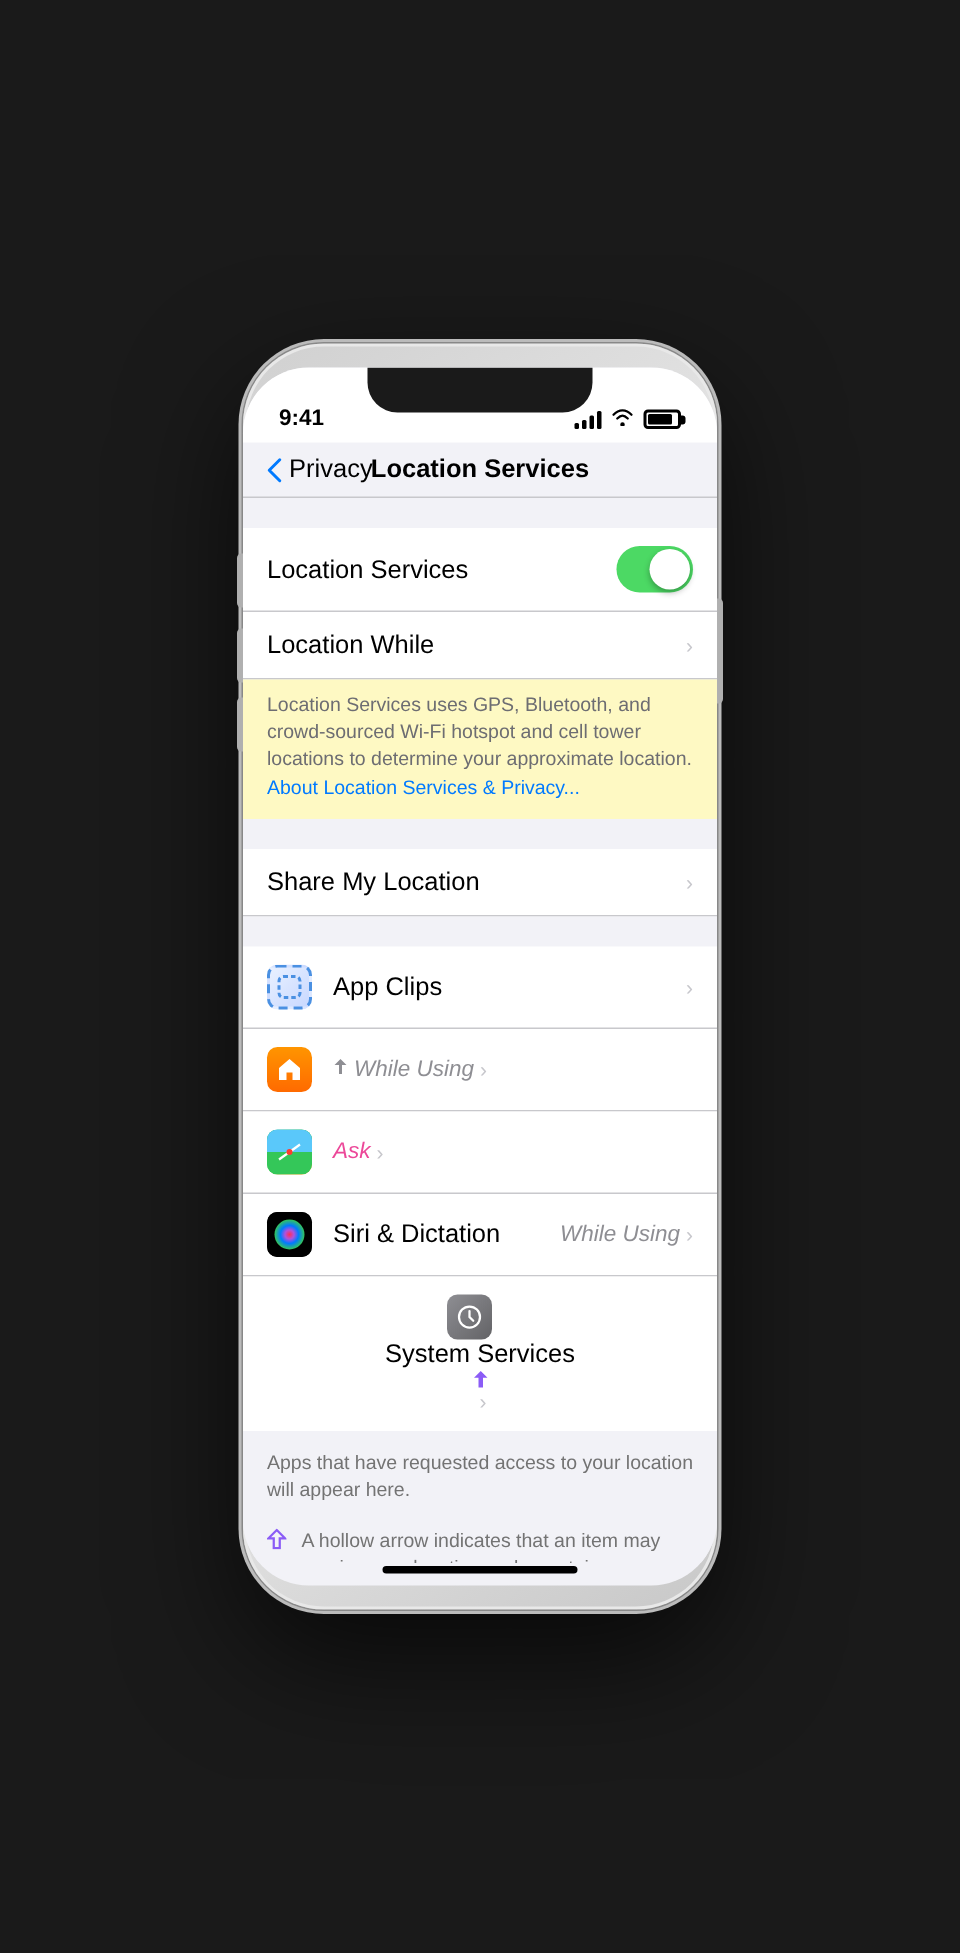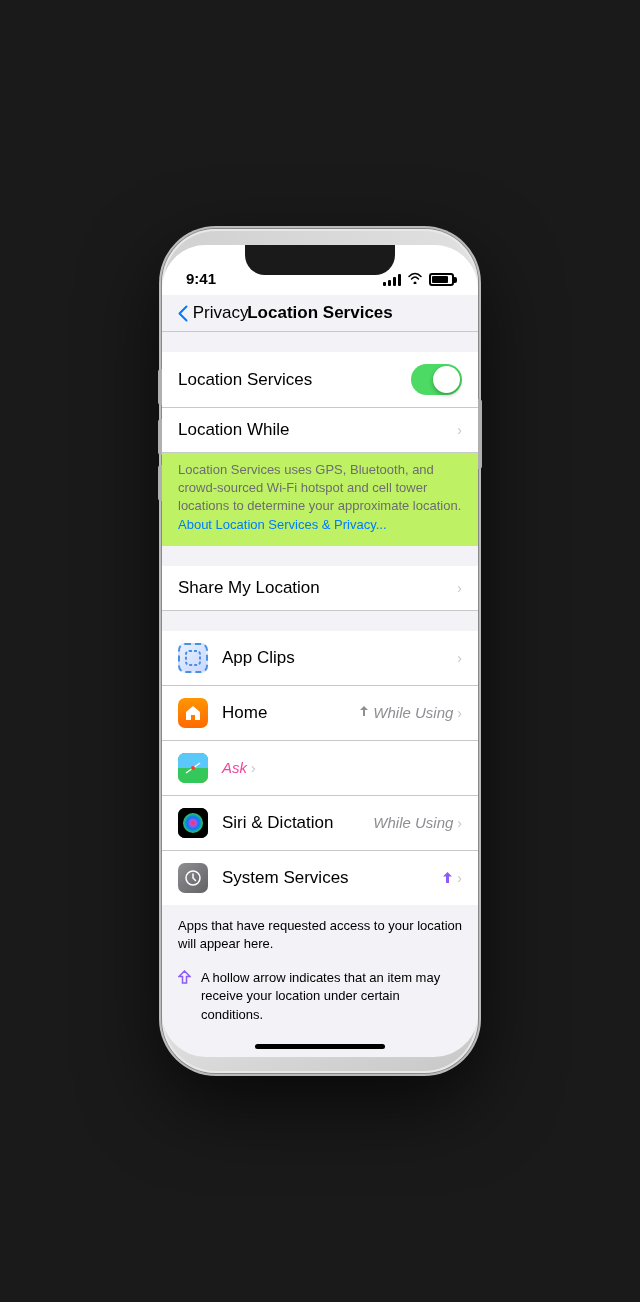--- a/index.html
+++ b/index.html
@@ -226,21 +226,21 @@
       background: #fff;
       border-radius: 50%;
       position: absolute;
       top: 2px;
       right: 2px;
       box-shadow: 0 2px 4px rgba(0,0,0,0.3);
     }
 
     
     .desc-section {
-      background: #bef264;
+      background: #fef9c3;
       padding: 8px 16px 12px;
       font-size: 13px;
       color: #6d6d72;
       line-height: 1.4;
     }
 
     .desc-link {
       color: #007aff;
     }
 
@@ -277,21 +277,21 @@
     }
 
     
     .footer-section {
       background: #f2f2f7;
       padding: 12px 16px;
     }
 
     .footer-note {
       font-size: 13px;
-      color: #000000;
+      color: #737373;
       line-height: 1.4;
       margin-bottom: 4px;
     }
 
     .footer-item {
       display: flex;
       align-items: flex-start;
       gap: 10px;
       margin-bottom: 10px;
     }
@@ -392,21 +392,20 @@
         <span class="item-label">App Clips</span>
         <span class="chevron">›</span>
       </div>
 
       <div class="list-item">
         <div class="app-icon home-icon">
           <svg width="18" height="18" viewBox="0 0 18 18" fill="none">
             <path d="M2 8L9 2L16 8V16H11V11H7V16H2V8Z" fill="#fff"></path>
           </svg>
         </div>
-        <span class="item-label">Home</span>
         <div class="item-right">
           <span style="color:#8e8e93; font-size:13px;">
             <svg width="10" height="12" viewBox="0 0 10 12" fill="none">
               <path d="M5 1L9 5H6V11H4V5H1L5 1Z" fill="#8e8e93"></path>
             </svg>
           </span>
           <span style="font-size:15px; color:#8e8e93;">While Using</span>
         </div>
         <span class="chevron">›</span>
       </div>
@@ -442,21 +441,21 @@
             </defs>
           </svg>
         </div>
         <span class="item-label">Siri &amp; Dictation</span>
         <div class="item-right">
           <span style="font-size:15px; color:#8e8e93;">While Using</span>
         </div>
         <span class="chevron">›</span>
       </div>
 
-      <div class="list-item" style="border-bottom:none;">
+      <div class="list-item" style="border-bottom:none;flex-direction:column;">
         <div class="app-icon system-icon">
           <svg width="18" height="18" viewBox="0 0 18 18" fill="none">
             <circle cx="9" cy="9" r="7" stroke="#fff" stroke-width="1.5" fill="none"></circle>
             <path d="M9 5v4l2.5 2.5" stroke="#fff" stroke-width="1.5" stroke-linecap="round"></path>
           </svg>
         </div>
         <span class="item-label">System Services</span>
         <div class="item-right">
           <svg width="11" height="13" viewBox="0 0 11 13" fill="none">
             <path d="M5.5 1L10 5.5H7V12H4V5.5H1L5.5 1Z" fill="#8b5cf6"></path>

